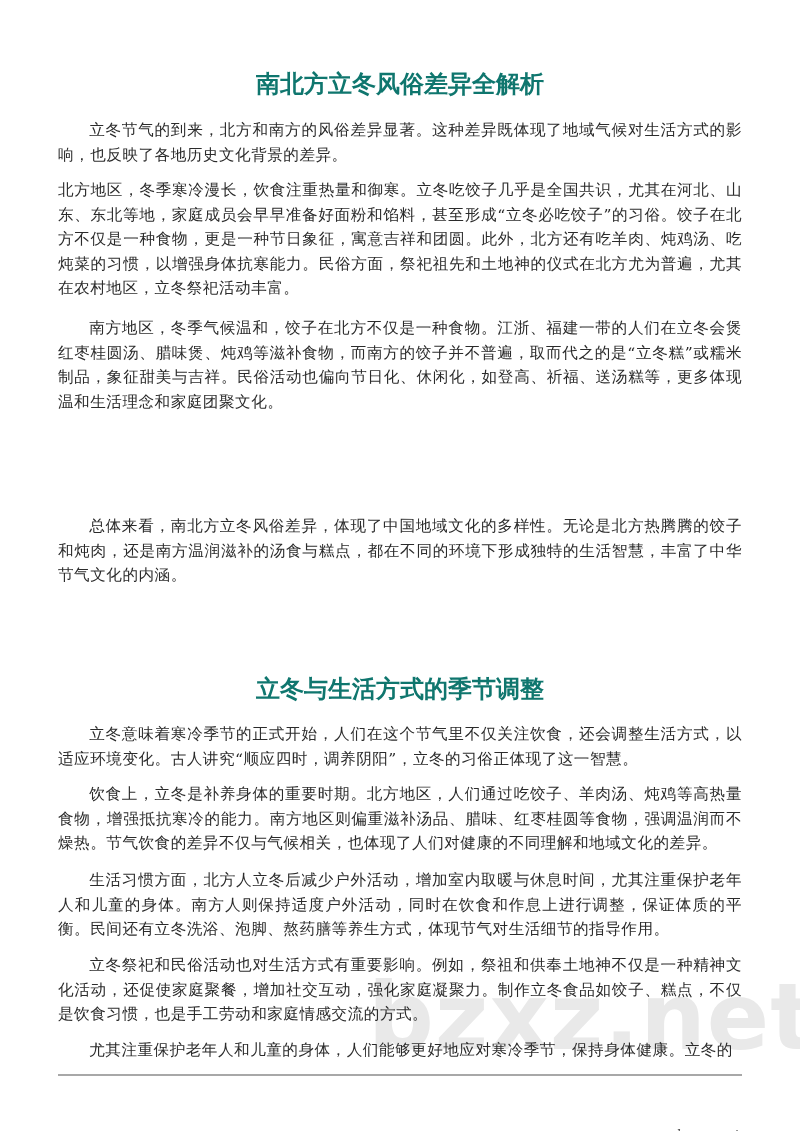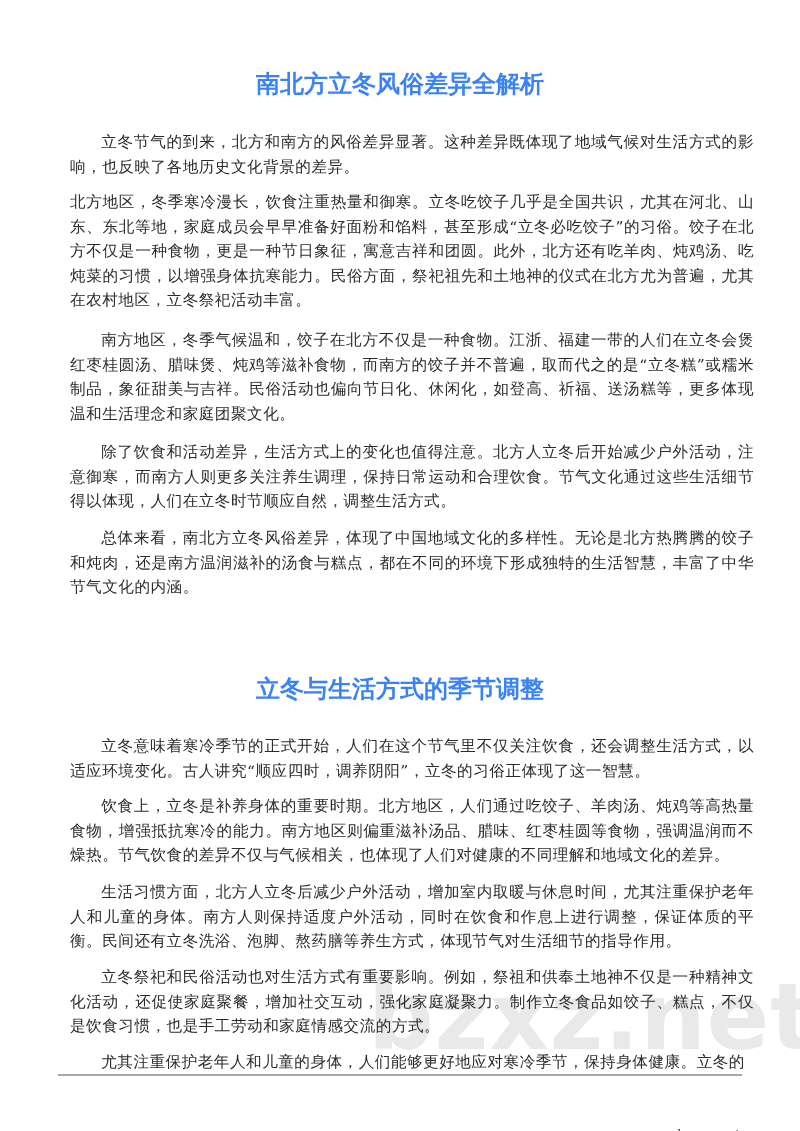--- a/index.html
+++ b/index.html
@@ -4,25 +4,25 @@
 <style>
   html, body { margin: 0; padding: 0; }
   body {
     width: 800px; height: 1131px; background: #ffffff; position: relative; overflow: hidden;
     font-family: "DejaVu Serif", "Liberation Serif", serif; color: #2a2a2a;
   }
   .page { position: absolute; left: 0; top: 0; width: 800px; height: 1131px; }
   .title {
     position: absolute; left: 0; width: 800px; text-align: center;
     font-family: Liberation Sans, sans-serif;
-    font-weight: bold; font-size: 24px; letter-spacing: 0px; color: #3b82f6;
+    font-weight: bold; font-size: 24px; letter-spacing: 0px; color: #0f766e;
     line-height: 30px; margin: 0;
   }
   .para {
-    position: absolute; left: 58px; width: 684px; margin: 12px;
+    position: absolute; left: 58px; width: 684px; margin: 0;
     font-size: 15.6px; line-height: 24.6px; letter-spacing: 0.5px;
     text-align: justify; color: #2b2b2b;
   }
   .para.indent { text-indent: 2em; }
   .watermark {
     position: absolute; left: 368px; top: 972px;
     font-family: "DejaVu Sans", "Liberation Sans", sans-serif; font-weight: bold;
     font-size: 92px; line-height: 92px; color: #e9e9e9; letter-spacing: 1px;
     z-index: 0; user-select: none;
   }
@@ -41,21 +41,20 @@
 
 <div class="page">
 
   <div class="watermark">bzxz.net</div>
 
   <h1 class="title" style="top:69px;">南北方立冬风俗差异全解析</h1>
 
   <p class="para indent" style="top:118px;">立冬节气的到来，北方和南方的风俗差异显著。这种差异既体现了地域气候对生活方式的影响，也反映了各地历史文化背景的差异。</p>
   <p class="para" style="top:178px;">北方地区，冬季寒冷漫长，饮食注重热量和御寒。立冬吃饺子几乎是全国共识，尤其在河北、山东、东北等地，家庭成员会早早准备好面粉和馅料，甚至形成“立冬必吃饺子”的习俗。饺子在北方不仅是一种食物，更是一种节日象征，寓意吉祥和团圆。此外，北方还有吃羊肉、炖鸡汤、吃炖菜的习惯，以增强身体抗寒能力。民俗方面，祭祀祖先和土地神的仪式在北方尤为普遍，尤其在农村地区，立冬祭祀活动丰富。</p>
   <p class="para indent" style="top:316px;">南方地区，冬季气候温和，饺子在北方不仅是一种食物。江浙、福建一带的人们在立冬会煲红枣桂圆汤、腊味煲、炖鸡等滋补食物，而南方的饺子并不普遍，取而代之的是“立冬糕”或糯米制品，象征甜美与吉祥。民俗活动也偏向节日化、休闲化，如登高、祈福、送汤糕等，更多体现温和生活理念和家庭团聚文化。</p>
-  <p class="para indent" style="top:428px;">除了饮食和活动差异，生活方式上的变化也值得注意。北方人立冬后开始减少户外活动，注意御寒，而南方人则更多关注养生调理，保持日常运动和合理饮食。节气文化通过这些生活细节得以体现，人们在立冬时节顺应自然，调整生活方式。</p>
   <p class="para indent" style="top:514px;">总体来看，南北方立冬风俗差异，体现了中国地域文化的多样性。无论是北方热腾腾的饺子和炖肉，还是南方温润滋补的汤食与糕点，都在不同的环境下形成独特的生活智慧，丰富了中华节气文化的内涵。</p>
 
   <h1 class="title" style="top:674px;">立冬与生活方式的季节调整</h1>
 
   <p class="para indent" style="top:722px;">立冬意味着寒冷季节的正式开始，人们在这个节气里不仅关注饮食，还会调整生活方式，以适应环境变化。古人讲究“顺应四时，调养阴阳”，立冬的习俗正体现了这一智慧。</p>
   <p class="para indent" style="top:782px;">饮食上，立冬是补养身体的重要时期。北方地区，人们通过吃饺子、羊肉汤、炖鸡等高热量食物，增强抵抗寒冷的能力。南方地区则偏重滋补汤品、腊味、红枣桂圆等食物，强调温润而不燥热。节气饮食的差异不仅与气候相关，也体现了人们对健康的不同理解和地域文化的差异。</p>
   <p class="para indent" style="top:868px;">生活习惯方面，北方人立冬后减少户外活动，增加室内取暖与休息时间，尤其注重保护老年人和儿童的身体。南方人则保持适度户外活动，同时在饮食和作息上进行调整，保证体质的平衡。民间还有立冬洗浴、泡脚、熬药膳等养生方式，体现节气对生活细节的指导作用。</p>
   <p class="para indent" style="top:953px;">立冬祭祀和民俗活动也对生活方式有重要影响。例如，祭祖和供奉土地神不仅是一种精神文化活动，还促使家庭聚餐，增加社交互动，强化家庭凝聚力。制作立冬食品如饺子、糕点，不仅是饮食习惯，也是手工劳动和家庭情感交流的方式。</p>
   <p class="para indent" style="top:1038px;">尤其注重保护老年人和儿童的身体，人们能够更好地应对寒冷季节，保持身体健康。立冬的</p>
 

